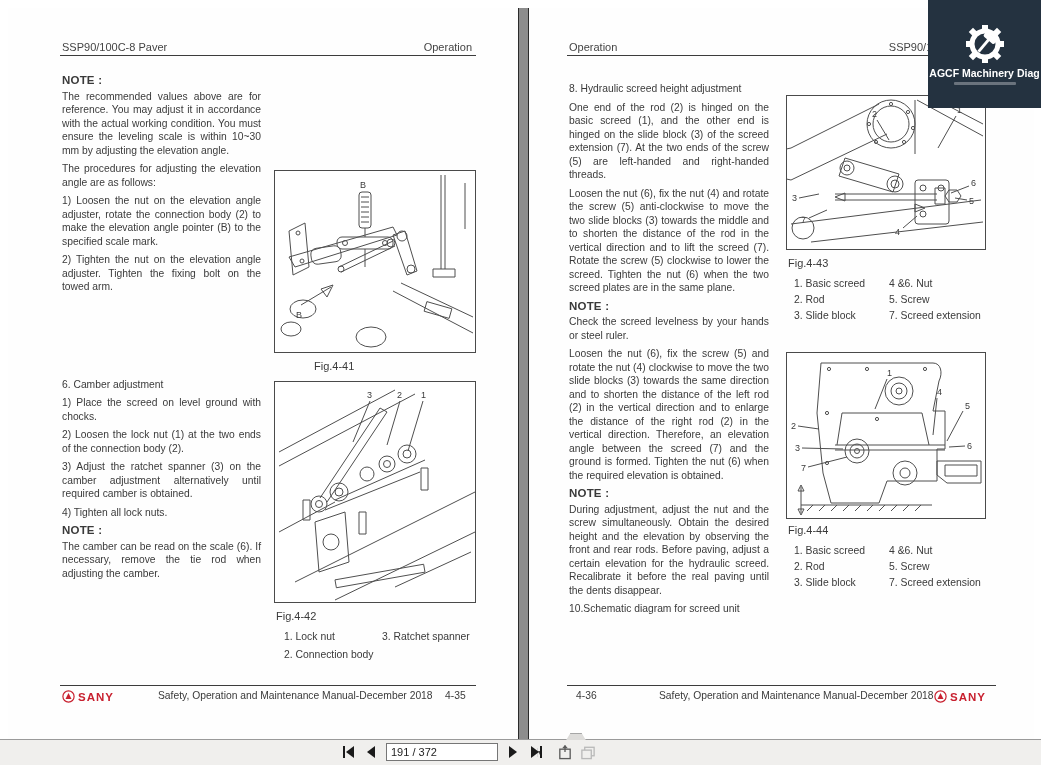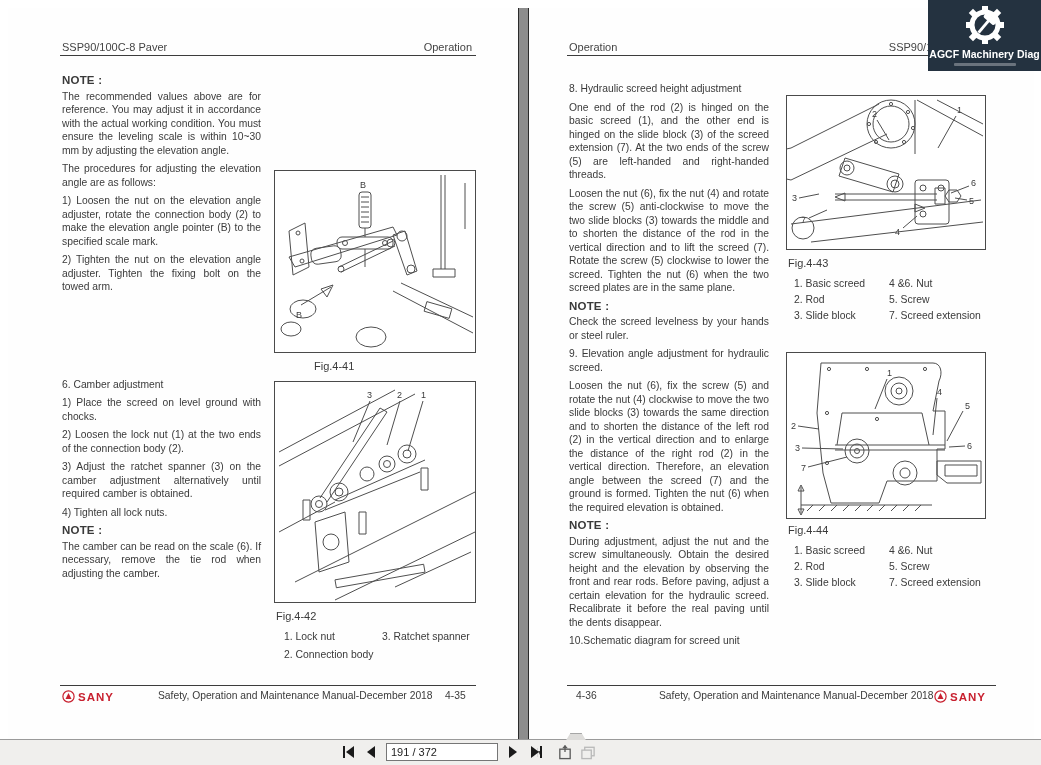--- a/index.html
+++ b/index.html
@@ -32,21 +32,21 @@
   .foot-rule { position:absolute; bottom:53px; left:52px; right:42px; height:1px; background:#3c3c3c; }
   .footer-text { position:absolute; bottom:38px; font-size:10.3px; color:#3a3a3a; }
   .sany-logo { position:absolute; bottom:36px; display:flex; align-items:center; gap:3px; }
   .sany-word { font-size:11.5px; font-weight:bold; color:#c8202f; letter-spacing:1px; }
 
   svg.lineart { display:block; }
   svg.lineart * { vector-effect:non-scaling-stroke; }
   .la { stroke:#4f4f4f; fill:none; stroke-width:1; }
   .lab { font-size:9px; fill:#3a3a3a; font-family:"Liberation Sans",sans-serif; }
 
-  .watermark { position:absolute; left:928px; top:0; width:113px; height:71px;
+  .watermark { position:absolute; left:928px; top:0; width:113px; height:108px;
                background:#243240; z-index:20; display:flex; flex-direction:column;
                align-items:center; justify-content:center; }
   .wm-title { color:#fff; font-size:10.5px; font-weight:bold; margin-top:3px; white-space:nowrap; }
   .wm-tag { width:62px; height:3px; background:rgba(255,255,255,.32); margin-top:3px; border-radius:1px; }
 
   .toolbar { position:absolute; left:0; right:0; top:739px; height:26px;
              background:#f0efed; border-top:1px solid #9a9a9a; z-index:15; }
   .tb-tab { position:absolute; left:562px; top:-7px; width:28px; height:7px; background:#dddcda;
             border:1px solid #a6a6a6; border-bottom:none;
             clip-path:polygon(15% 100%, 30% 0, 70% 0, 85% 100%, 0 100%, 100% 100%); }
@@ -186,21 +186,20 @@
     <div class="hdr-left" style="left:40px;">Operation</div>
     <div class="hdr-right" style="right:40px;">SSP90/100C-8 Paver</div>
     <div class="hdr-rule" style="left:38px; right:38px;"></div>
 
     <div class="text-col" style="left:40px; top:74px; width:200px;">
       <p class="nj">8. Hydraulic screed height adjustment</p>
       <p>One end of the rod (2) is hinged on the basic screed (1), and the other end is hinged on the slide block (3) of the screed extension (7). At the two ends of the screw (5) are left-handed and right-handed threads.</p>
       <p>Loosen the nut (6), fix the nut (4) and rotate the screw (5) anti-clockwise to move the two slide blocks (3) towards the middle and to shorten the distance of the rod in the vertical direction and to lift the screed (7). Rotate the screw (5) clockwise to lower the screed. Tighten the nut (6) when the two screed plates are in the same plane.</p>
       <p class="note-t">NOTE :</p>
       <p>Check the screed levelness by your hands or steel ruler.</p>
-      <p>9. Elevation angle adjustment for hydraulic screed.</p>
       <p>Loosen the nut (6), fix the screw (5) and rotate the nut (4) clockwise to move the two slide blocks (3) towards the same direction and to shorten the distance of the left rod (2) in the vertical direction and to enlarge the distance of the right rod (2) in the vertical direction. Therefore, an elevation angle between the screed (7) and the ground is formed. Tighten the nut (6) when the required elevation is obtained.</p>
       <p class="note-t">NOTE :</p>
       <p>During adjustment, adjust the nut and the screw simultaneously. Obtain the desired height and the elevation by observing the front and rear rods. Before paving, adjust a certain elevation for the hydraulic screed. Recalibrate it before the real paving until the dents disappear.</p>
       <p class="nj">10.Schematic diagram for screed unit</p>
     </div>
 
     <div class="figbox" style="left:257px; top:87px; width:200px; height:155px;">
       <svg class="lineart" width="198" height="153" viewBox="0 0 198 153">
         <line class="la" x1="4" y1="52" x2="92" y2="8"></line>
         <line class="la" x1="4" y1="84" x2="100" y2="38"></line>

